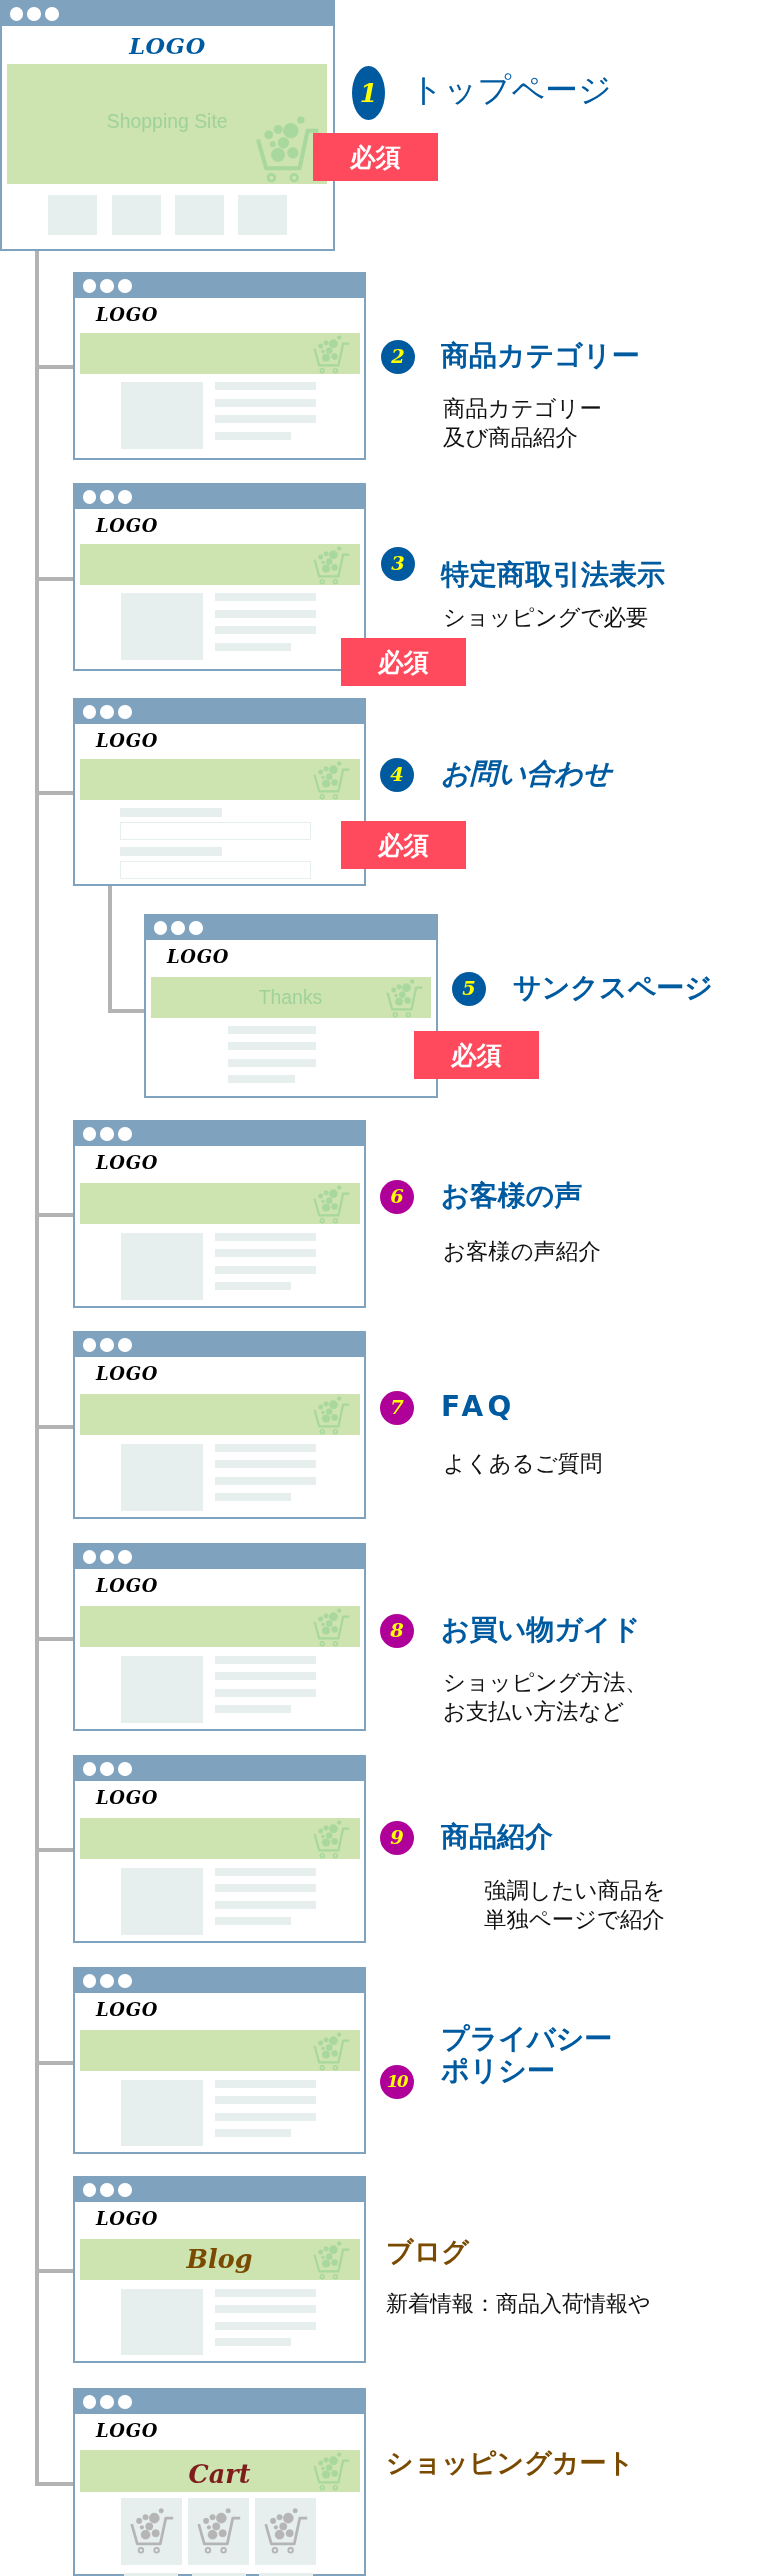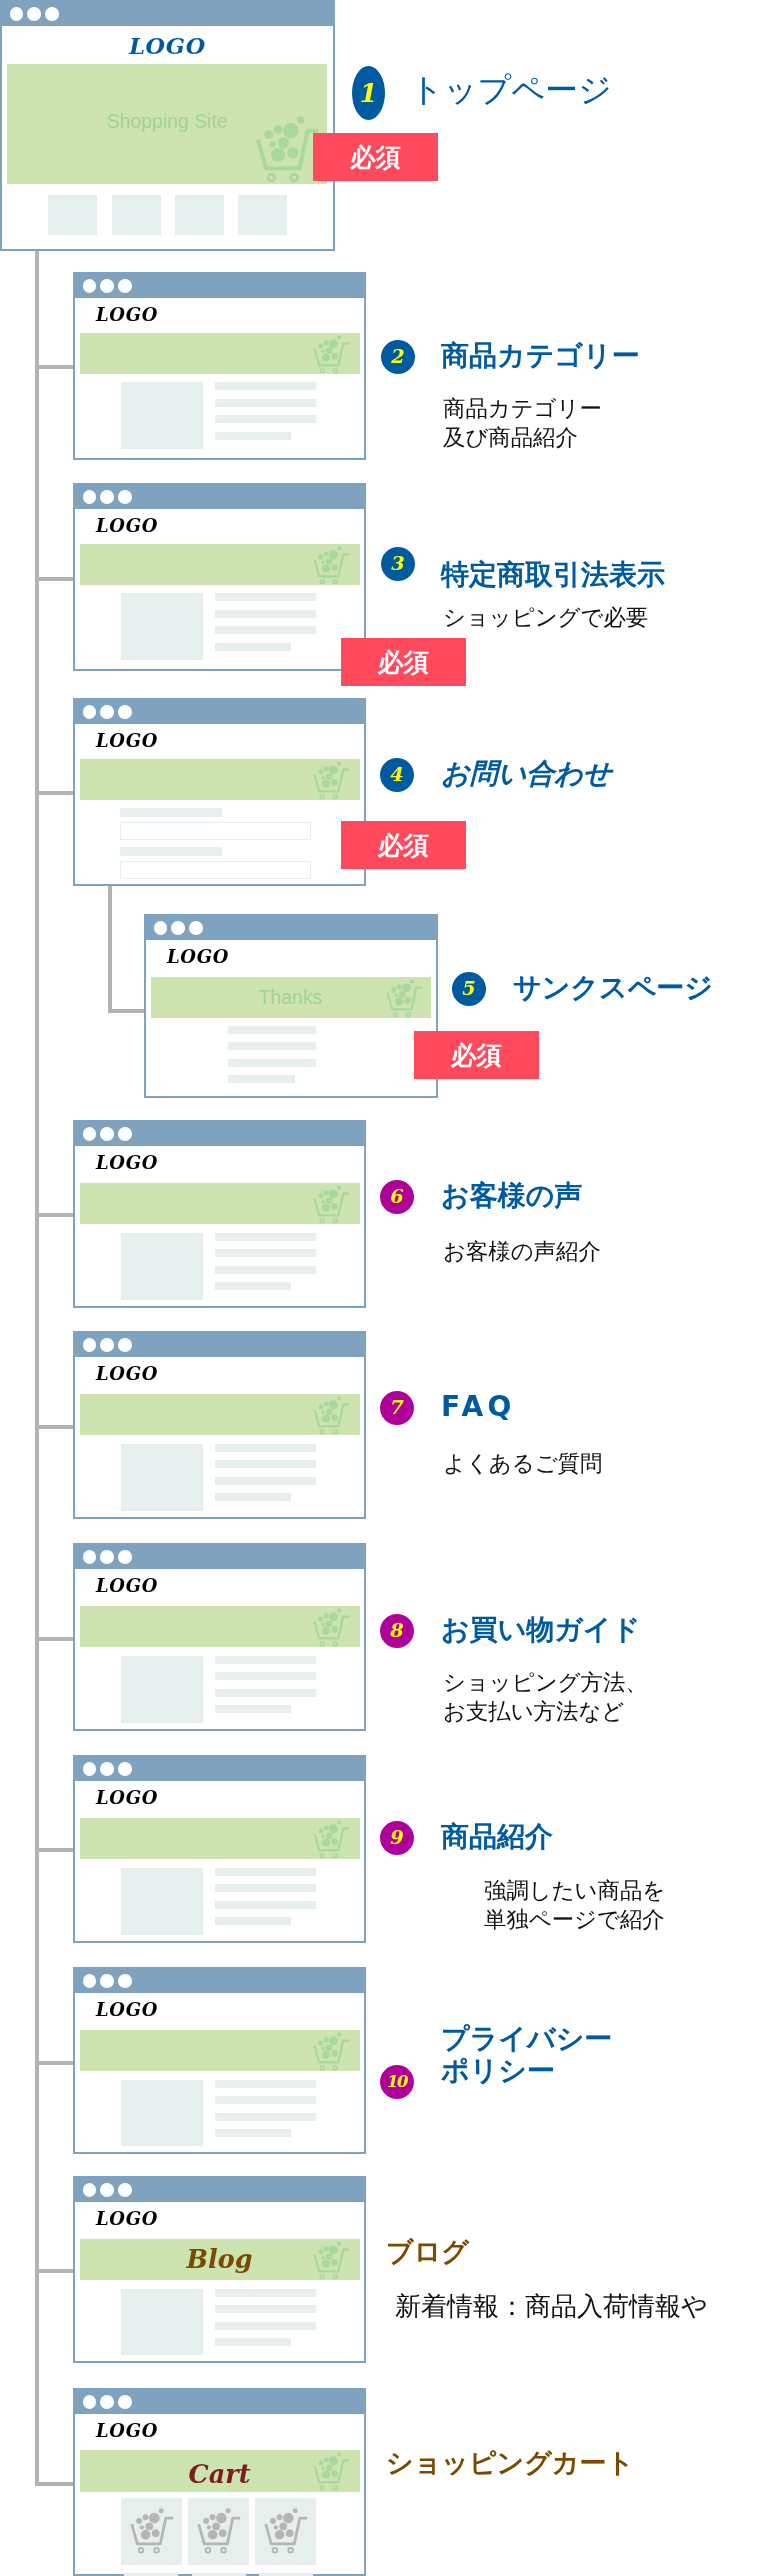--- a/index.html
+++ b/index.html
@@ -308,21 +308,21 @@
         <use href="#cart-sym"></use>
       </svg>
   </div>
   <div class="gbox" style="left:46px;top:111px;width:82px;height:66px;"></div>
   <div class="gbox" style="left:140px;top:111px;width:101px;height:8.2px;"></div>
   <div class="gbox" style="left:140px;top:127px;width:101px;height:8.2px;"></div>
   <div class="gbox" style="left:140px;top:144px;width:101px;height:8.2px;"></div>
   <div class="gbox" style="left:140px;top:160px;width:76px;height:8.2px;"></div>
 </div>
 <div class="title brown" style="left:386px;top:2236px;font-size:27px;">ブログ</div>
-<div class="sub" style="left:386px;top:2290px;font-size:26px;margin-left:9px;">
+<div class="sub" style="left:386px;top:2290px;font-size:22px;">
   <div>新着情報：商品入荷情報や</div>
 </div>
 
 <div class="browser" style="left:73px;top:2388px;width:293px;height:188px;">
   <div class="bar">
       <span class="dot" style="left:7.5px"></span>
       <span class="dot" style="left:25.4px"></span>
       <span class="dot" style="left:43px"></span>
     </div>
   <div class="logo" style="left:21px;top:30px;">LOGO</div>

